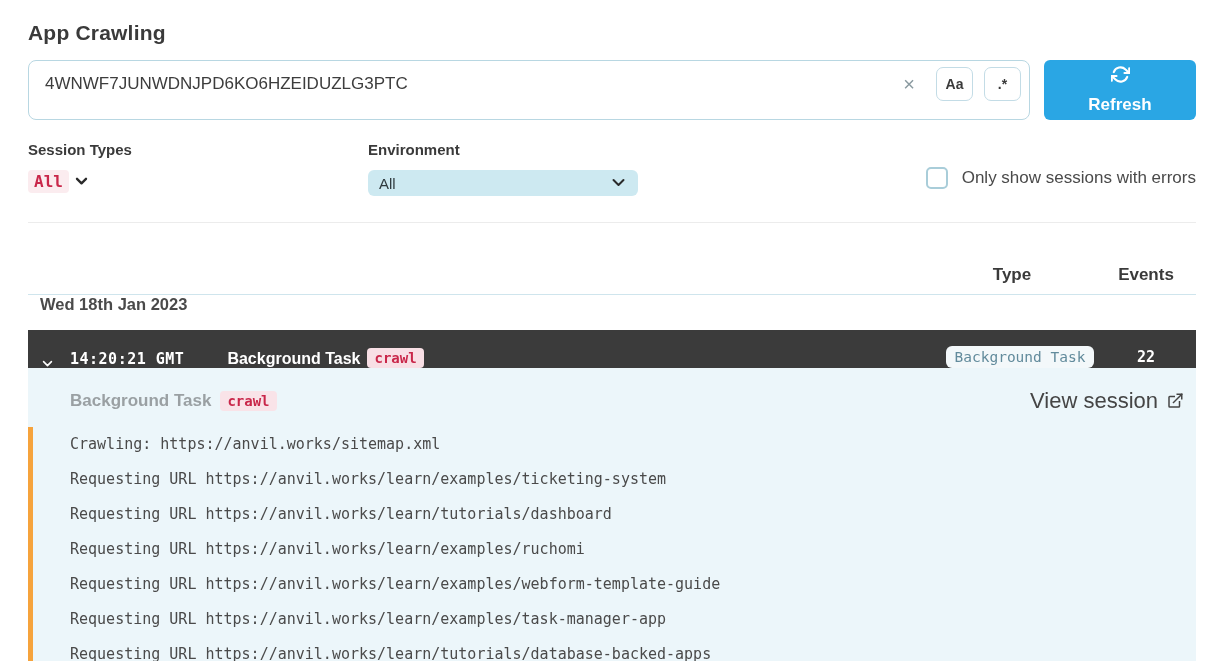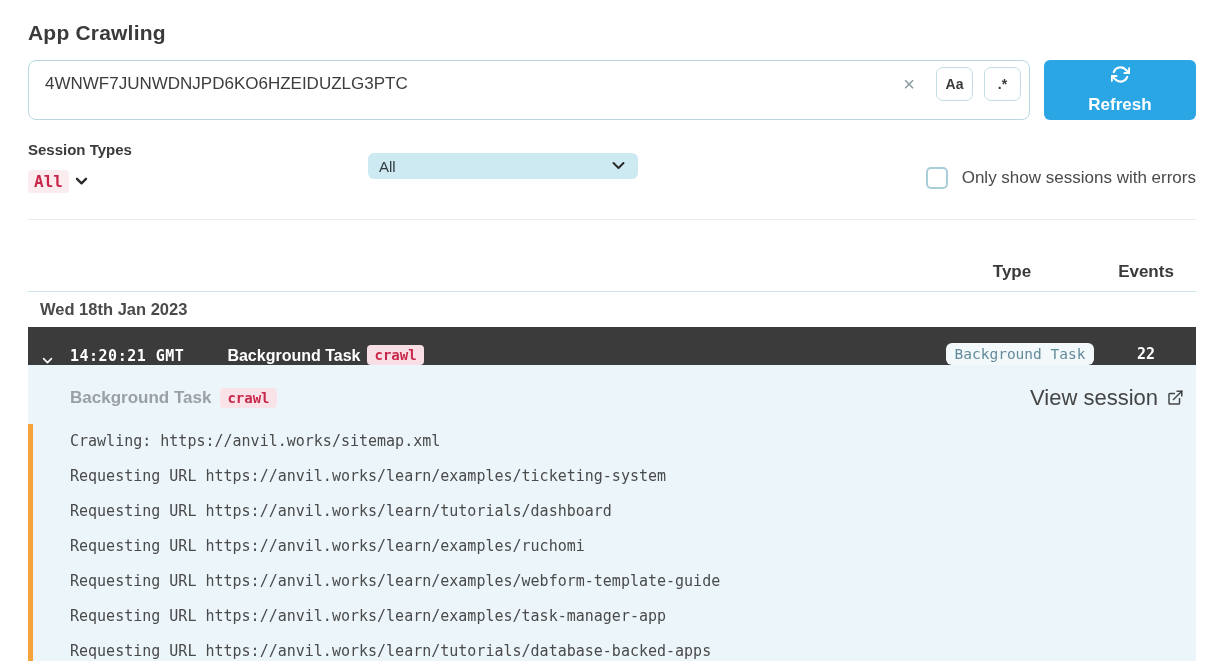--- a/index.html
+++ b/index.html
@@ -144,21 +144,21 @@
     color: #3a3a3a;
     gap: 8px;
   }
   .col-type { width: 152px; text-align: center; }
   .col-events { width: 100px; text-align: center; }
 
   
   .date-row {
     height: 35px;
     display: flex;
-    align-items: center;
+    align-items: flex-start;
     padding-left: 12px;
     font-size: 16.5px;
     font-weight: 600;
     color: #4a4a4a;
   }
 
   
   .session-row {
     height: 38px;
     background: #3b3b3b;
@@ -288,20 +288,21 @@
     <div class="all-dropdown">
       <span class="all-badge">All</span>
       <span style="display:flex;">
         <svg width="13" height="9" viewBox="0 0 14 10" fill="none" stroke="#2a2a2a" stroke-width="2.6" stroke-linecap="round" stroke-linejoin="round">
             <path d="M2 2l5 5 5-5"></path>
           </svg>
       </span>
     </div>
   </div>
   <div class="filter-col-env">
+    <div class="filter-label">Environment</div>
     <div class="env-select">
       <span>All</span>
       <span style="display:flex;">
         <svg width="15" height="10" viewBox="0 0 14 10" fill="none" stroke="#2a2a2a" stroke-width="2" stroke-linecap="round" stroke-linejoin="round">
             <path d="M2 2l5 5 5-5"></path>
           </svg>
       </span>
     </div>
   </div>
   <div class="errors-toggle">

